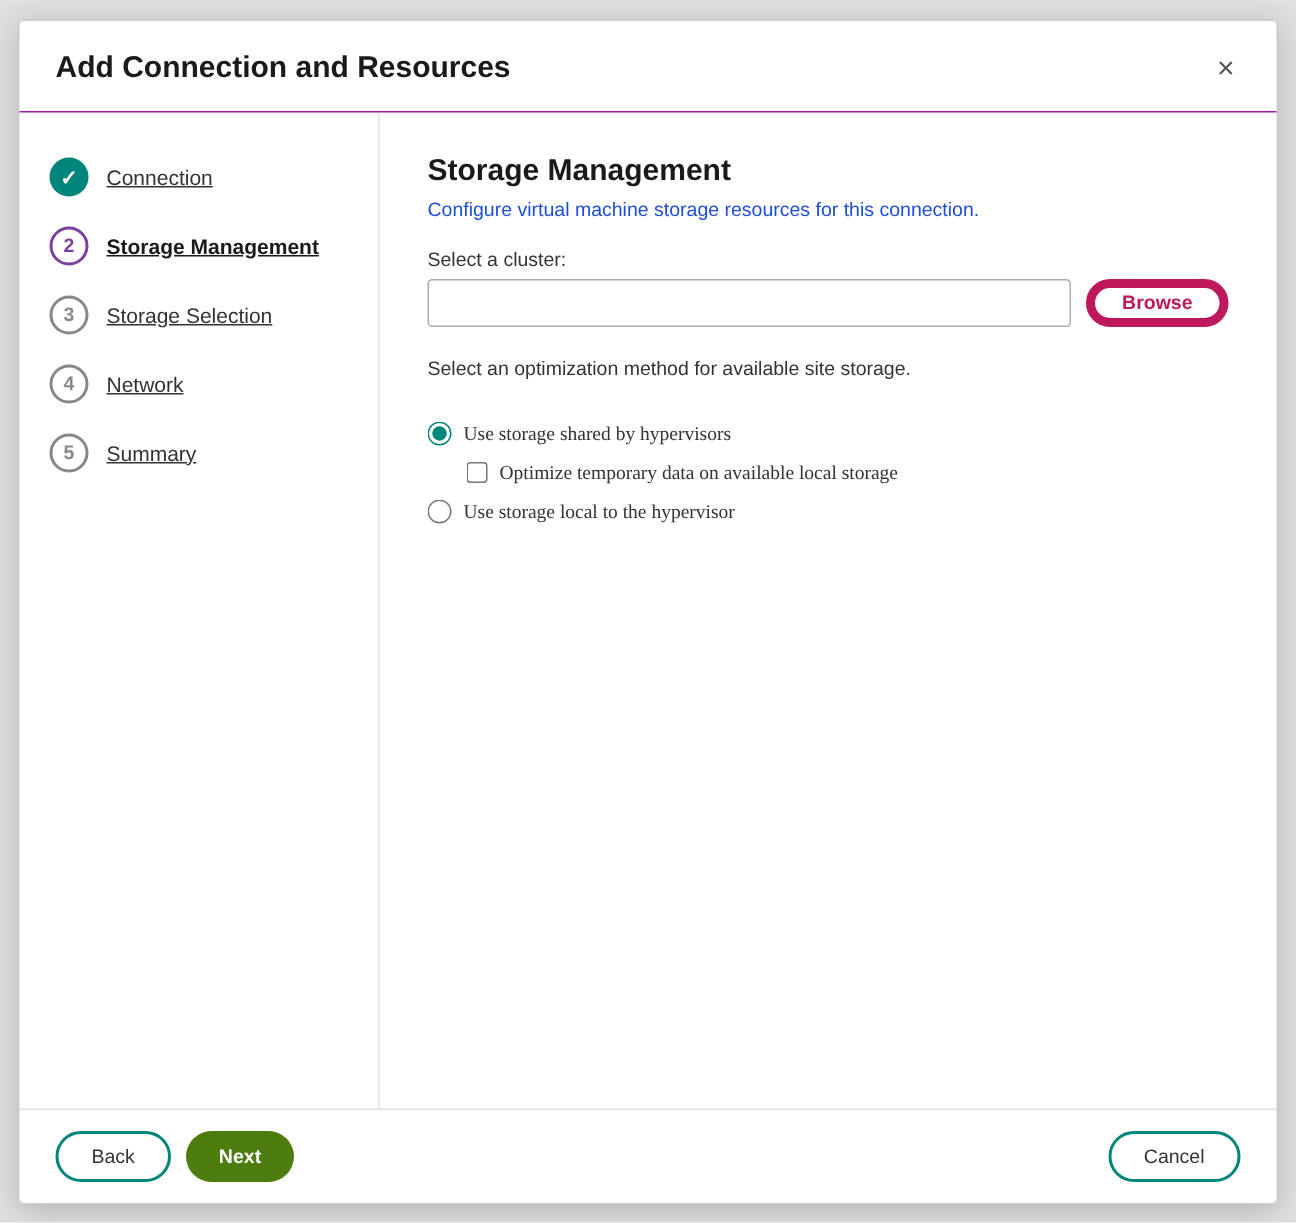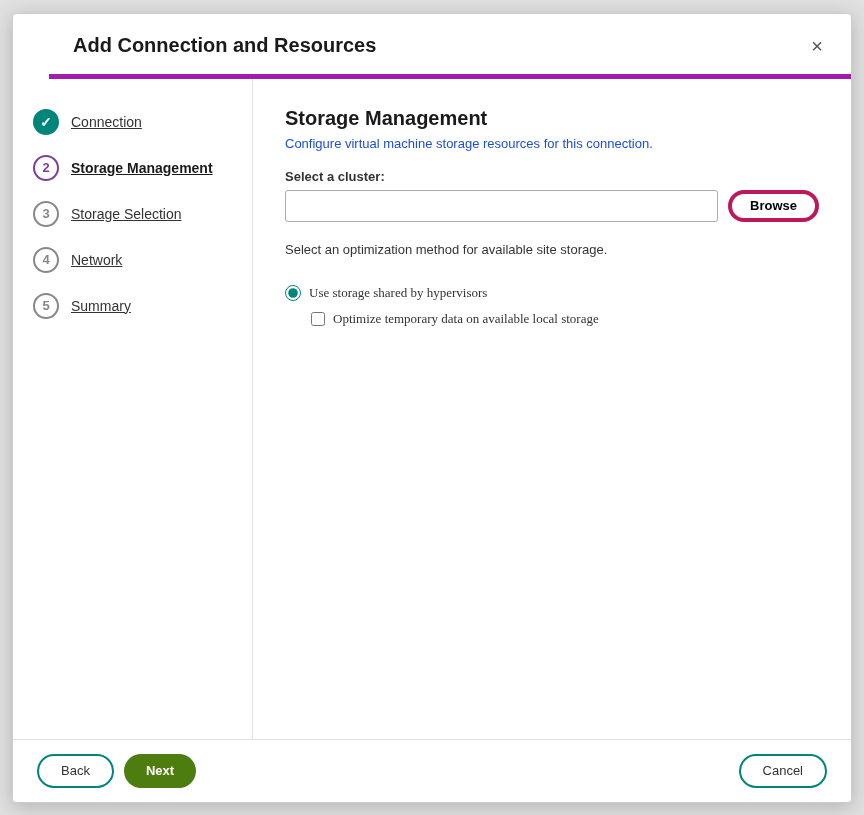--- a/index.html
+++ b/index.html
@@ -20,22 +20,21 @@
       min-height: 790px;
       display: flex;
       flex-direction: column;
       box-shadow: 0 4px 20px rgba(0,0,0,0.2);
     }
     .dialog-header {
       display: flex;
       align-items: center;
       justify-content: space-between;
       padding: 18px 24px 14px 24px;
-      border-bottom: 5px solid #a21caf;
-      margin-left: 36px;
+      border-bottom: 1px solid #a21caf;
     }
     .dialog-title {
       font-size: 20px;
       font-weight: 600;
       color: #1a1a1a;
     }
     .close-btn {
       background: none;
       border: none;
       cursor: pointer;
@@ -114,44 +113,44 @@
     }
     .section-desc {
       font-size: 13px;
       color: #1d4ed8;
       margin-bottom: 18px;
     }
     .field-label {
       font-size: 13px;
       color: #333;
       margin-bottom: 6px;
-      font-weight: 700;
+      font-weight: 400;
     }
     .cluster-row {
       display: flex;
       align-items: center;
       gap: 10px;
       margin-bottom: 20px;
     }
     .cluster-input {
       flex: 1;
       height: 32px;
       border: 1px solid #aaa;
       border-radius: 3px;
       padding: 0 8px;
       font-size: 13px;
       outline: none;
     }
     .browse-btn {
       height: 32px;
       padding: 0 18px;
-      border: 4px solid #be185d;
+      border: 6px solid #be185d;
       border-radius: 16px;
       background: #fff;
-      color: #000000;
+      color: #be185d;
       font-size: 13px;
       font-weight: 600;
       cursor: pointer;
     }
     .optimization-label {
       font-size: 13px;
       color: #333;
       margin-bottom: 28px;
     }
     .radio-option {
@@ -295,20 +294,24 @@
       <div class="radio-option">
         <input class="radio-input" type="radio" name="storage-opt" id="opt1" checked="" style="">
         <label class="option-label" for="opt1">Use storage shared by hypervisors</label>
       </div>
 
       <div class="checkbox-row">
         <input class="checkbox-input" type="checkbox" id="opt2" style="">
         <label class="option-label" for="opt2">Optimize temporary data on available local storage</label>
       </div>
 
+      <div class="radio-option">
+        <input class="radio-input" type="radio" name="storage-opt" id="opt3" style="">
+        <label class="option-label" for="opt3">Use storage local to the hypervisor</label>
+      </div>
     </div>
   </div>
 
   <div class="dialog-footer">
     <div class="footer-left">
       <button class="btn-back">Back</button>
       <button class="btn-next">Next</button>
     </div>
     <button class="btn-cancel">Cancel</button>
   </div>

